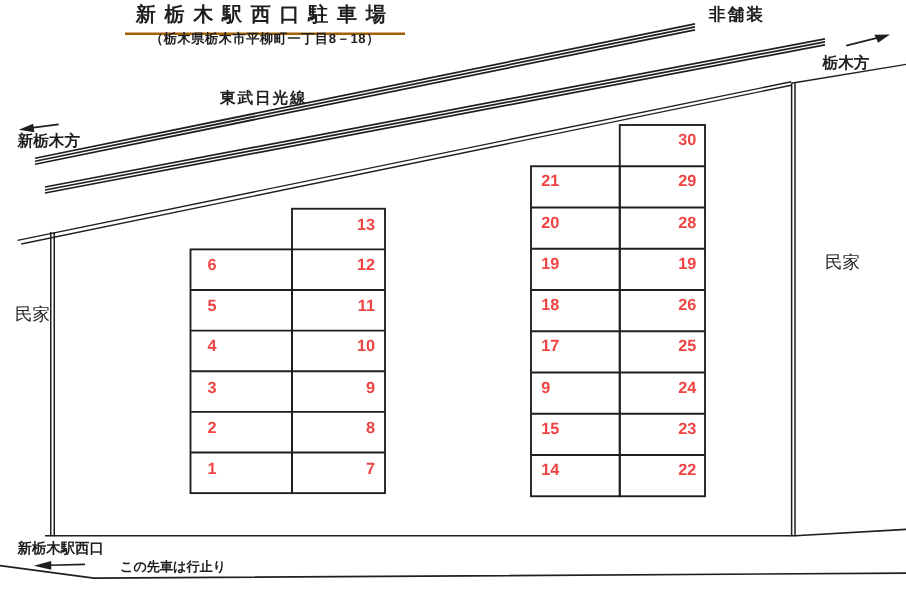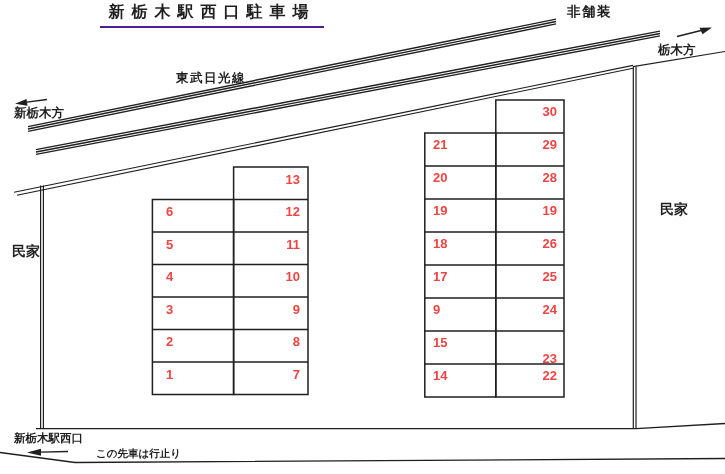--- a/index.html
+++ b/index.html
@@ -5,28 +5,28 @@
   html,body{margin:0;padding:0;background:#fff;}
   .canvas{
     position:relative;width:725px;height:474px;background:#ffffff;
     font-family:"Liberation Sans",sans-serif;color:#1f1f1f;overflow:hidden;
   }
   .canvas svg{position:absolute;left:0;top:0;}
   .lbl{position:absolute;white-space:nowrap;color:#1f1f1f;}
   .title{
     left:100px;top:2px;width:224px;text-align:center;
     font-size:16px;font-weight:700;letter-spacing:7px;
-    border-bottom:2px solid #4c1d95;padding-bottom:3px;
+    border-bottom:2px solid #a16207;padding-bottom:3px;
   }
   .subtitle{left:100px;top:24px;width:224px;text-align:center;font-size:10.5px;font-weight:700;letter-spacing:0.5px;}
   .unpaved{left:567px;top:3px;font-size:13.5px;font-weight:700;letter-spacing:1.5px;}
   .dir-tochigi{left:658px;top:42px;font-size:12.5px;font-weight:600;}
   .rail-name{left:176px;top:70px;font-size:12.5px;font-weight:600;letter-spacing:1.5px;}
   .dir-shin{left:14px;top:105px;font-size:12.5px;font-weight:600;}
-  .vhouse{width:16px;font-size:14px;font-weight:700;word-break:break-all;text-align:center;}
+  .vhouse{width:16px;font-size:14px;font-weight:400;word-break:break-all;text-align:center;}
   .vhouse.left{left:12px;top:218px;line-height:66px;}
   .vhouse.right{left:660px;top:177px;line-height:65px;}
   .station-exit{left:14px;top:431px;font-size:11.5px;font-weight:700;}
   .dead-end{left:96px;top:447px;font-size:10.5px;font-weight:700;}
   .road{left:306px;top:431px;font-size:13px;font-weight:700;letter-spacing:80px;}
   .num{position:absolute;font-size:13px;font-weight:700;color:#ef4444;line-height:13px;}
 </style>
 </head>
 <body>
 
@@ -109,20 +109,21 @@
       <line x1="677" y1="36.5" x2="701" y2="30.5" stroke-width="1.3"></line>
       <polygon points="712,27.5 699.5,27.8 702.5,34.2" stroke="none"></polygon>
     </g>
     <g stroke="#1f1f1f" fill="#1f1f1f">
       <line x1="68" y1="451.5" x2="40" y2="452.2" stroke-width="1.3"></line>
       <polygon points="27,452.6 41,448.8 41,455.8" stroke="none"></polygon>
     </g>
   </svg>
 
   <div class="lbl title">新栃木駅西口駐車場</div>
+  <div class="lbl subtitle">（栃木県栃木市平柳町一丁目8－18）</div>
 
   <div class="lbl unpaved">非舗装</div>
   <div class="lbl dir-tochigi">栃木方</div>
   <div class="lbl rail-name">東武日光線</div>
   <div class="lbl dir-shin">新栃木方</div>
   <div class="lbl vhouse left">民家</div>
   <div class="lbl vhouse right">民家</div>
   <div class="lbl station-exit">新栃木駅西口</div>
   <div class="lbl dead-end">この先車は行止り</div>
 
@@ -150,16 +151,16 @@
   <div class="num" style="left:433px;top:336px;">15</div>
   <div class="num" style="left:433px;top:369px;">14</div>
 
   <div class="num" style="right:168px;top:105px;">30</div>
   <div class="num" style="right:168px;top:138px;">29</div>
   <div class="num" style="right:168px;top:171px;">28</div>
   <div class="num" style="right:168px;top:204px;">19</div>
   <div class="num" style="right:168px;top:237px;">26</div>
   <div class="num" style="right:168px;top:270px;">25</div>
   <div class="num" style="right:168px;top:303px;">24</div>
-  <div class="num" style="right:168px;top:352px;">23</div>
+  <div class="num" style="right:168px;top:336px;">23</div>
   <div class="num" style="right:168px;top:369px;">22</div>
 
 </div>
 
 </body></html>

